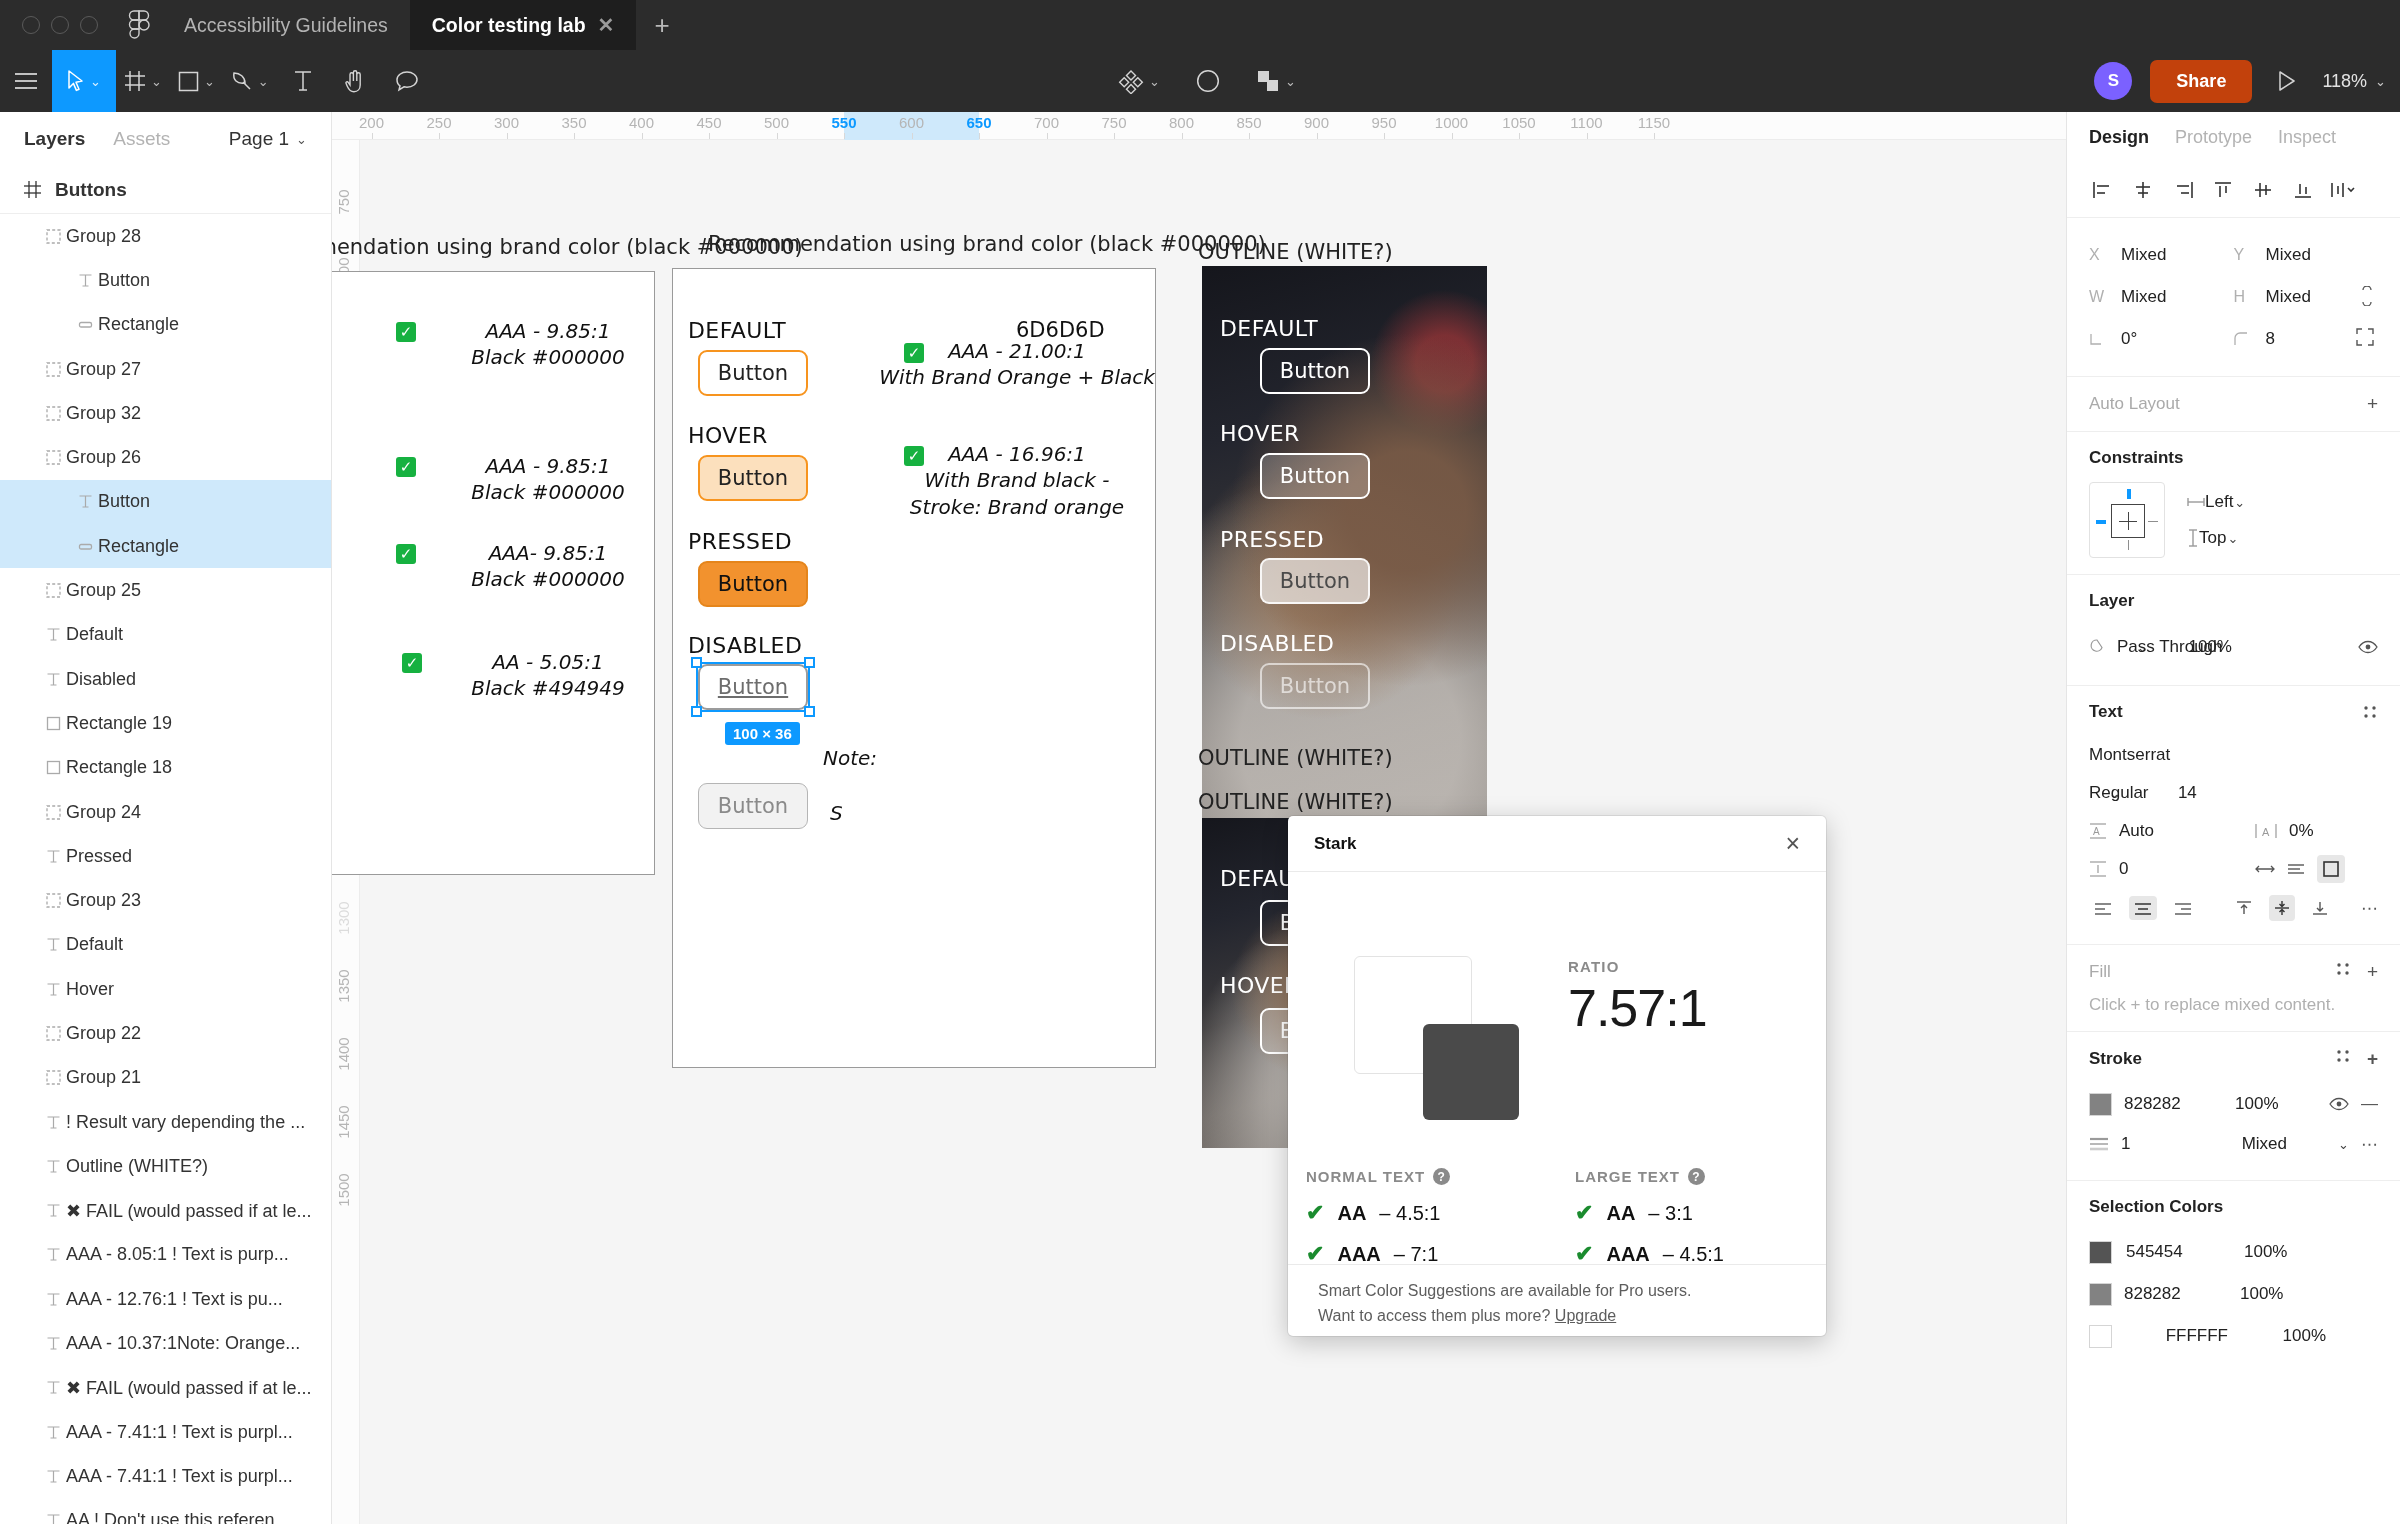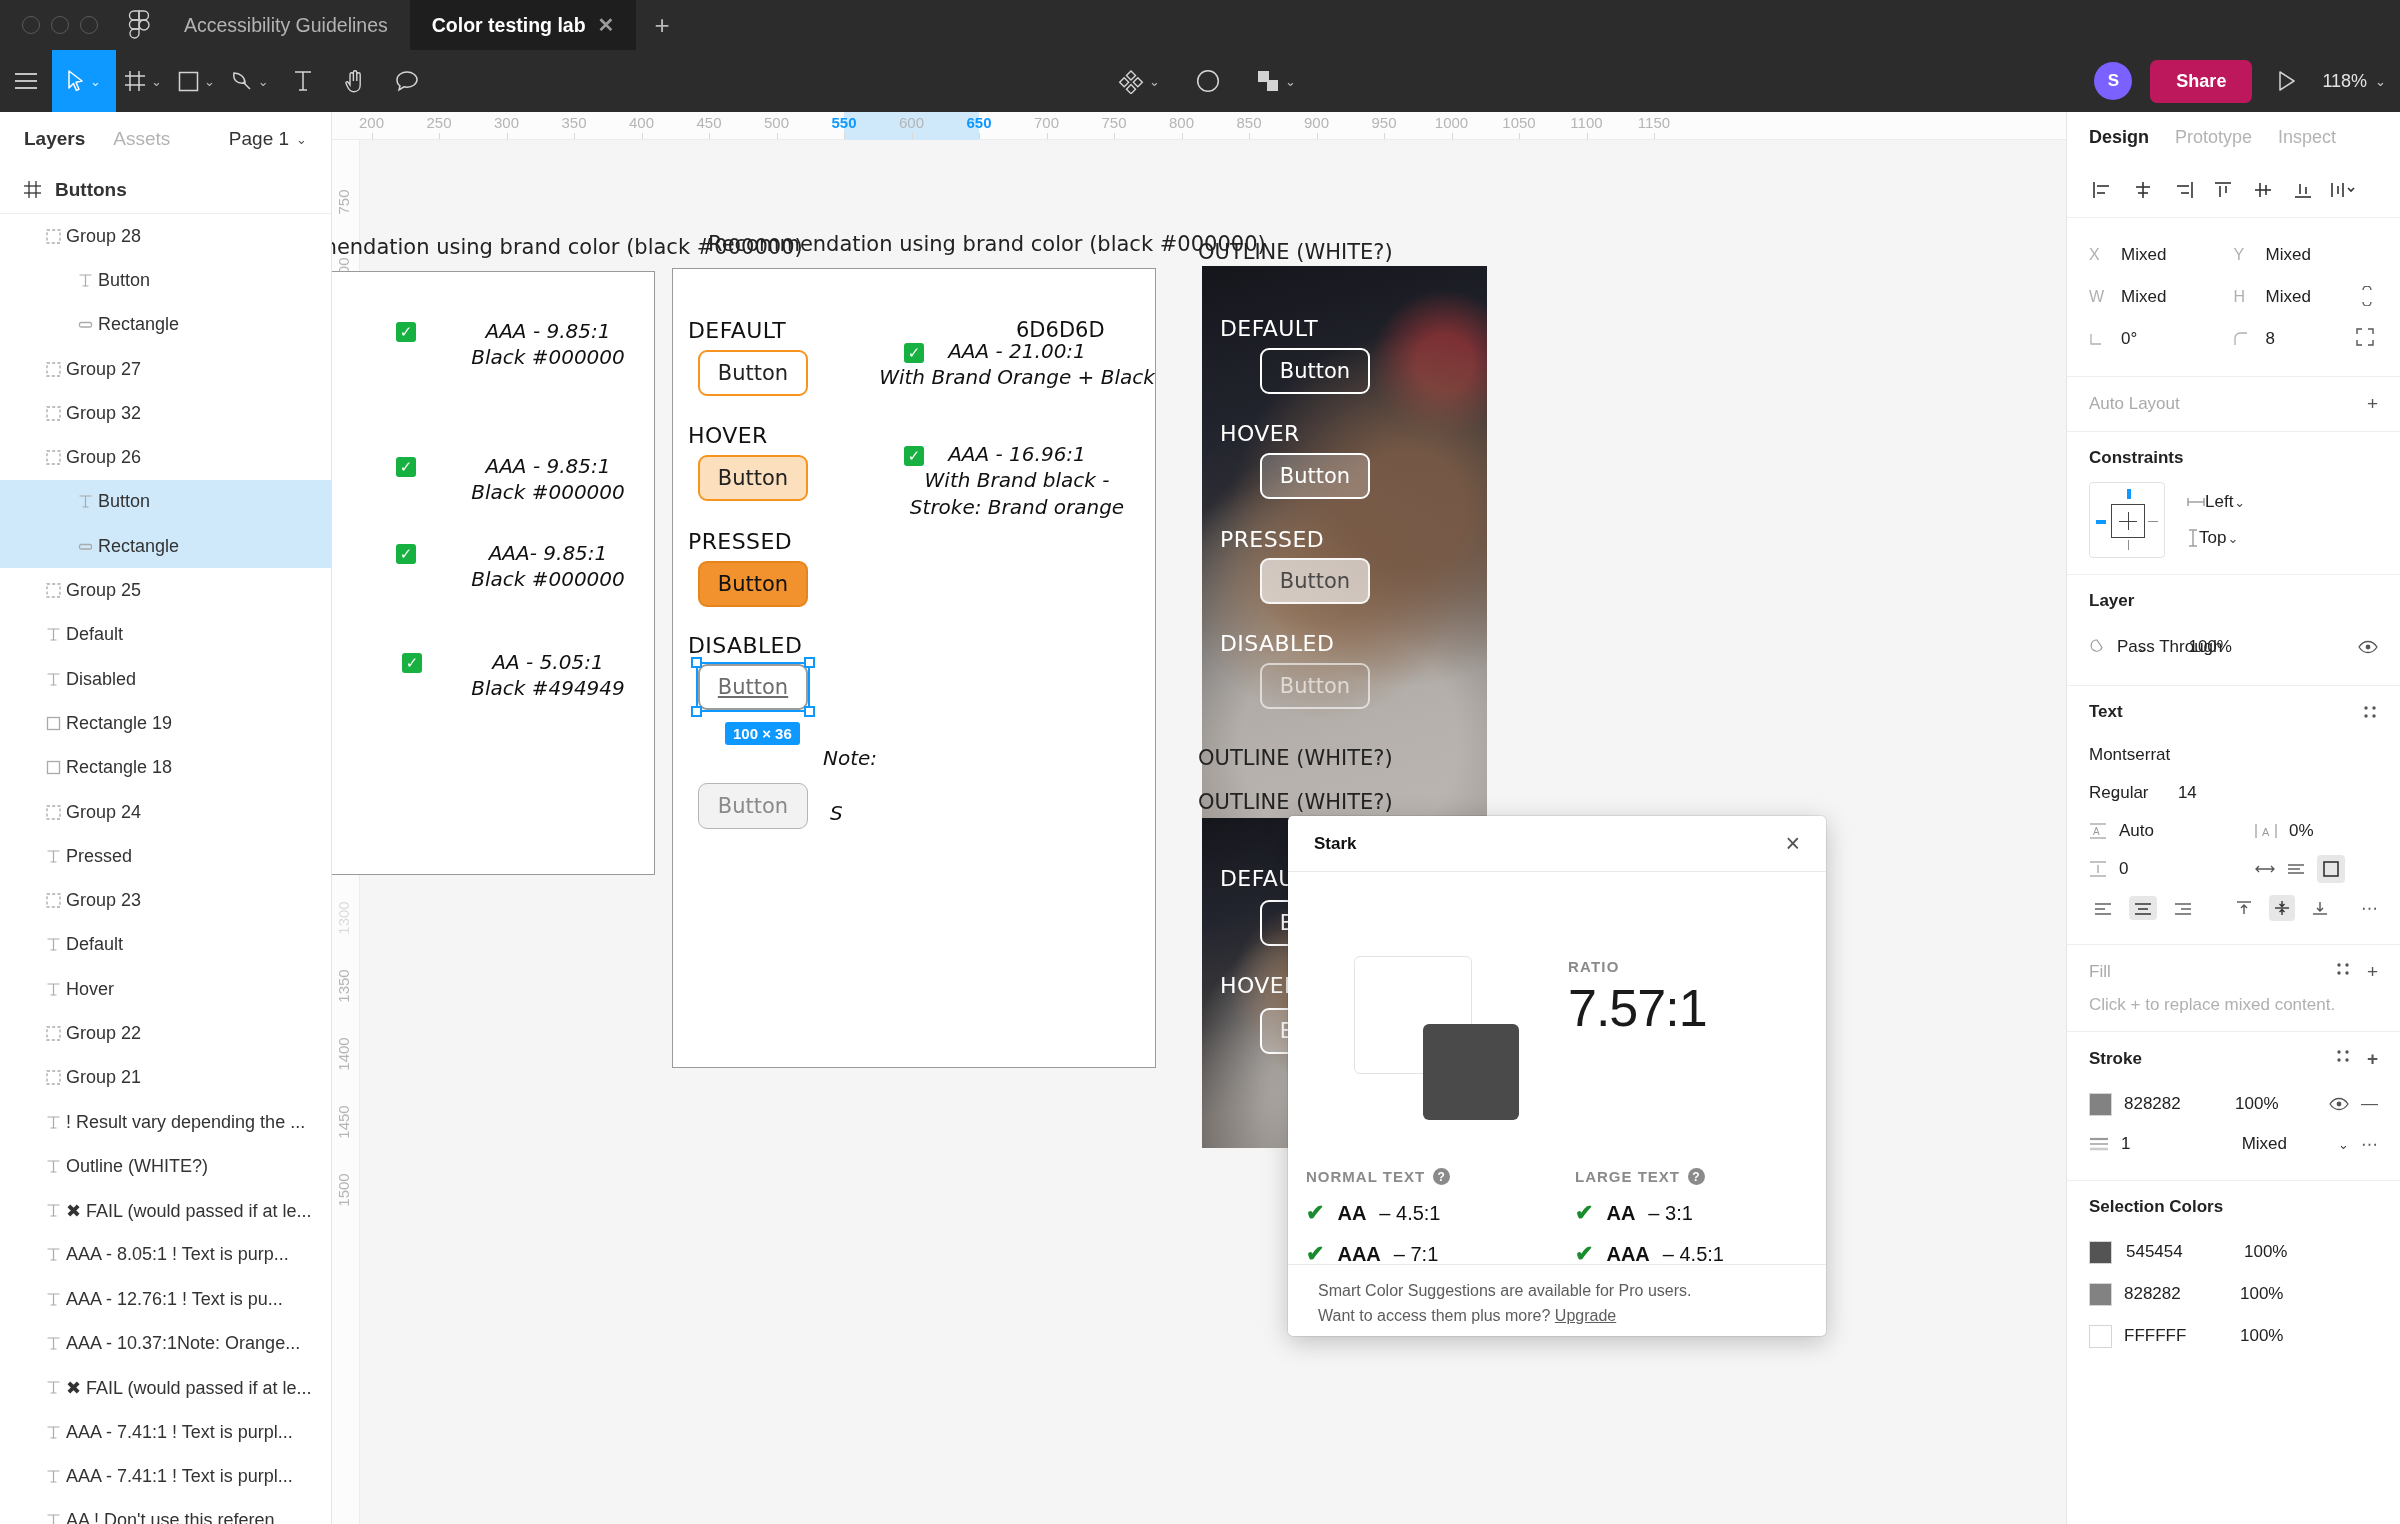--- a/index.html
+++ b/index.html
@@ -39,21 +39,21 @@
   }
   .tbtn.sel { background: #0d99ff; color: #fff; min-width: 64px; }
   .caret { font-size: 13px; opacity: .85; margin-left: 1px; }
   .tb-center { position: absolute; left: 1110px; display: flex; align-items: center; gap: 14px; }
   .tb-right { position: absolute; right: 14px; display: flex; align-items: center; gap: 18px; }
   .avatar {
     width: 38px; height: 38px; border-radius: 50%; background: #7b61ff; color: #fff;
     display: flex; align-items: center; justify-content: center; font-size: 17px; font-weight: bold;
   }
   .share-btn {
-    background: #be185d; color: #fff; border: none; border-radius: 7px;
+    background: #c2410c; color: #fff; border: none; border-radius: 7px;
     padding: 11px 26px; font-size: 18px; font-weight: bold; cursor: pointer;
     font-family: "Liberation Sans", sans-serif;
   }
   .zoomlvl { color: #e3e3e3; font-size: 18px; display: flex; align-items: center; gap: 7px; cursor: pointer; }
 
   
   .leftpanel {
     position: absolute; top: 112px; left: 0; width: 332px; height: 1412px;
     background: #fff; border-right: 1px solid #e5e5e5;
   }
@@ -1320,20 +1320,20 @@
         <div class="rowline" style="height: 42px; gap: 14px;">
           <span class="swatch" style="background:#545454"></span>
           <span class="hexv">545454</span>
           <span class="pctv">100%</span>
         </div>
         <div class="rowline" style="height: 42px;">
           <span class="swatch" style="background:#828282"></span>
           <span class="hexv">828282</span>
           <span class="pctv">100%</span>
         </div>
-        <div class="rowline" style="height: 42px;">
+        <div class="rowline" style="height: 42px; text-align: right;">
           <span class="swatch" style="background:#FFFFFF"></span>
           <span class="hexv">FFFFFF</span>
           <span class="pctv">100%</span>
         </div>
       </div>
   </div>
 </div>
 
 </body></html>

